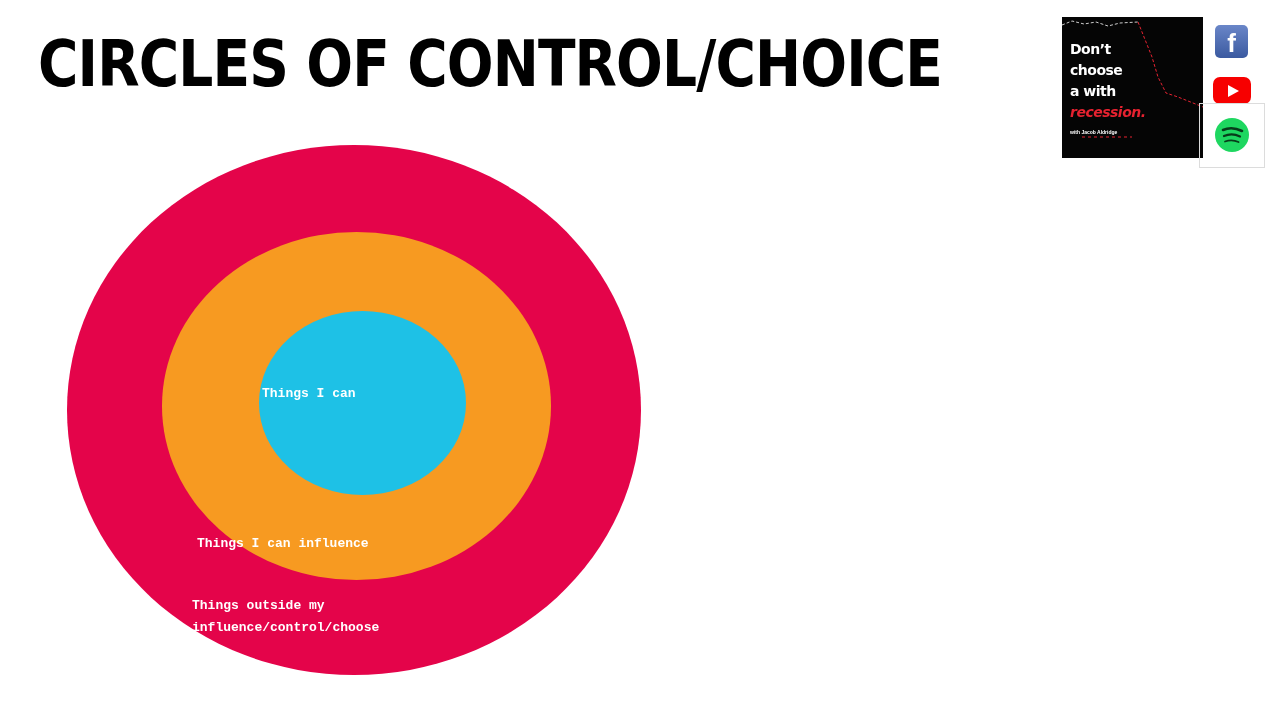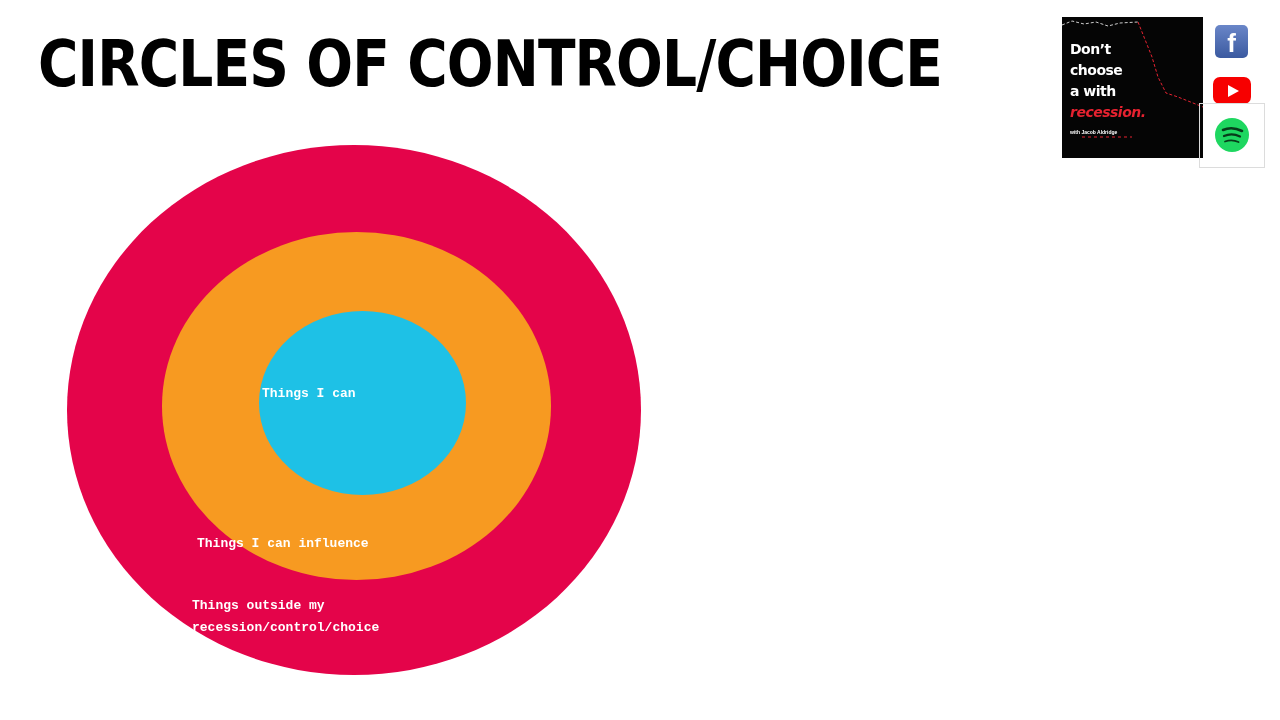--- a/index.html
+++ b/index.html
@@ -35,21 +35,21 @@
 <div class="ell outer"></div>
 <div class="ell mid"></div>
 <div class="ell inner"></div>
 
 <div class="lbl lbl-inner">
   <div>Things I can</div>
 </div>
 <div class="lbl lbl-mid">Things I can influence</div>
 <div class="lbl lbl-outer">
   <div>Things outside my</div>
-  <div>recession/control/choice</div>
+  <div>influence/control/choose</div>
 </div>
 
 <div class="podcast">
   <svg width="141" height="141">
     <polyline points="0,8 10,4 22,7 34,5 46,9 58,6 76,5" fill="none" stroke="#cccccc" stroke-width="1" stroke-dasharray="3,2"></polyline>
     <polyline points="76,5 82,20 90,40 96,60 104,76 116,80 141,90" fill="none" stroke="#e62230" stroke-width="1" stroke-dasharray="3,2"></polyline>
     <polyline points="20,120 70,120" fill="none" stroke="#e62230" stroke-width="1" stroke-dasharray="3,3"></polyline>
   </svg>
   <div class="pc-line" style="top:22px">Don’t</div>
   <div class="pc-line" style="top:43px">choose</div>

